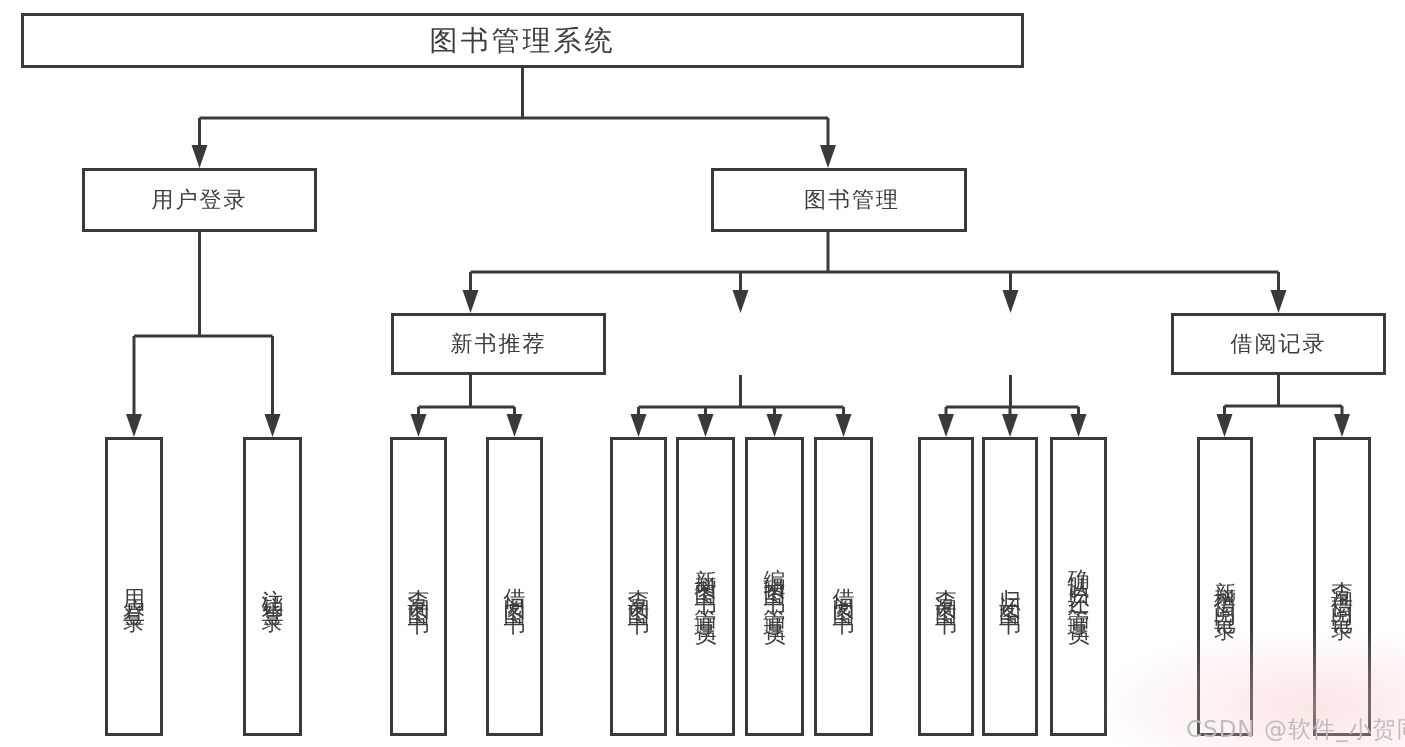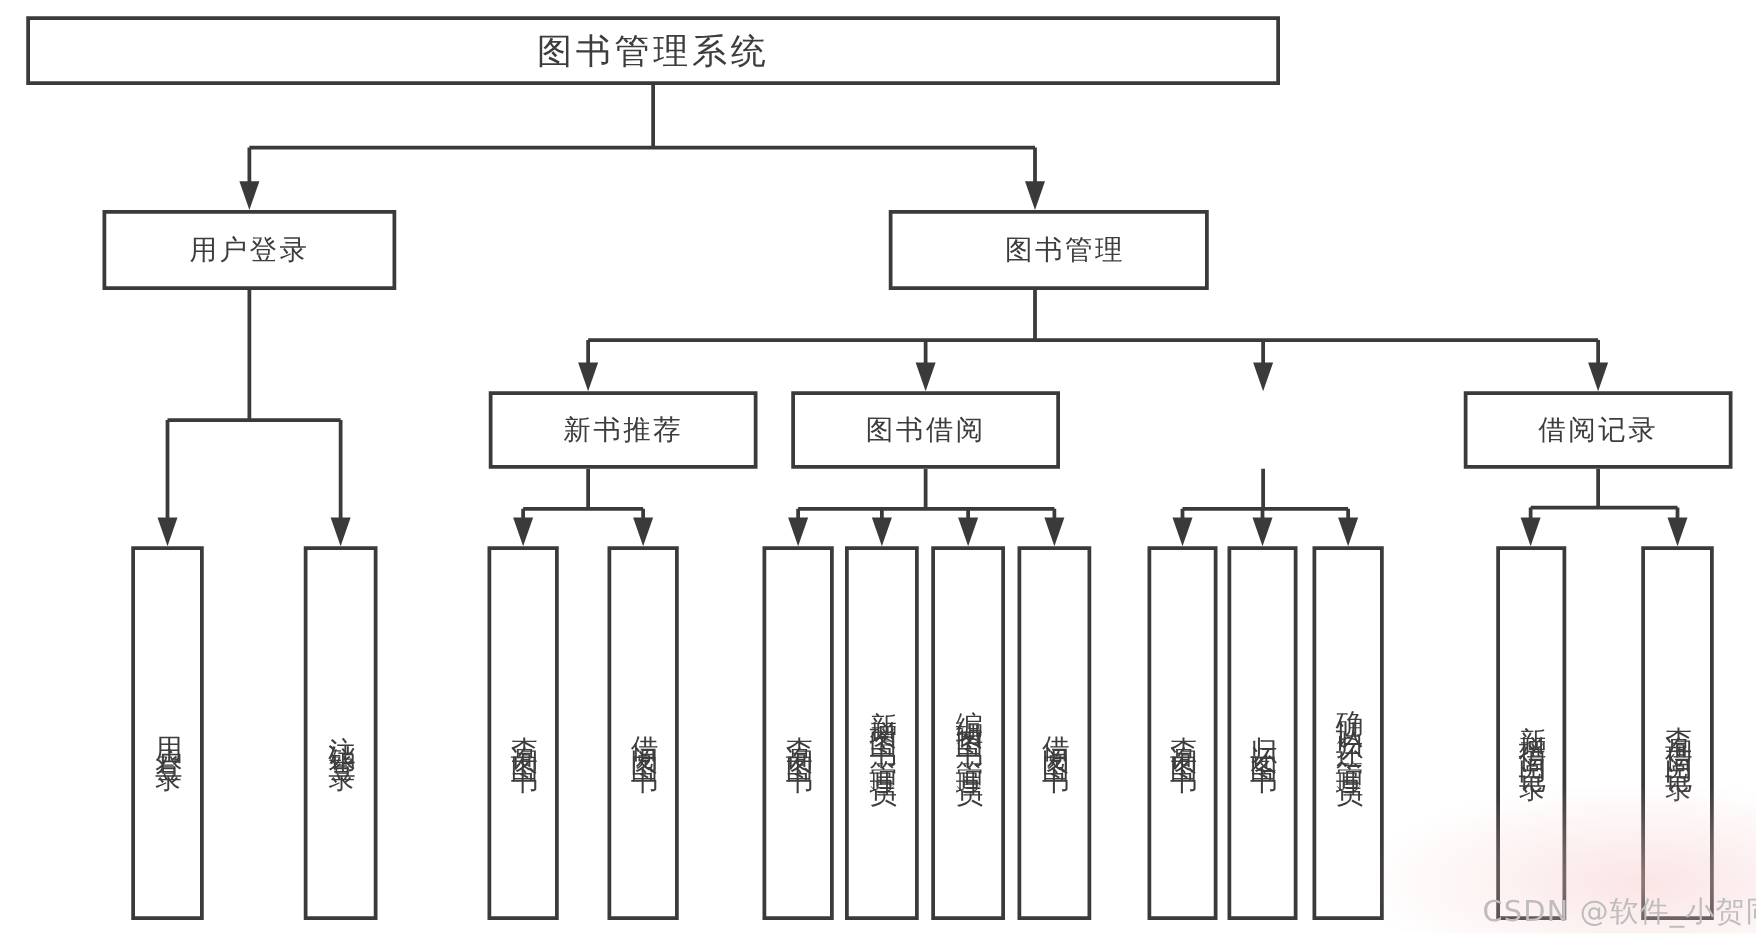--- a/index.html
+++ b/index.html
@@ -135,23 +135,20 @@
   <div class="box lvl2" style="left:82px; top:168px; width:235px; height:64px;">
     <span>用户登录</span>
   </div>
   <div class="box lvl2" style="left:711px; top:168px; width:256px; height:64px;padding-left:26px;">
     <span>图书管理</span>
   </div>
 
   <div class="box lvl3" style="left:363px; top:313px; width:215px; height:62px;margin-left:28px;">
     <span>新书推荐</span>
   </div>
-  <div class="box lvl3" style="left:633px; top:313px; width:215px; height:62px;">
-    <span>图书借阅</span>
-  </div>
   <div class="box lvl3" style="left:1171px; top:313px; width:215px; height:62px;">
     <span>借阅记录</span>
   </div>
 
   <div class="box leaf" style="left:105px; top:437px; width:58px; height:299px;">
     <span class="vtext">用户登录</span>
   </div>
   <div class="box leaf" style="left:243px; top:437px; width:59px; height:299px;">
     <span class="vtext">注销登录</span>
   </div>

